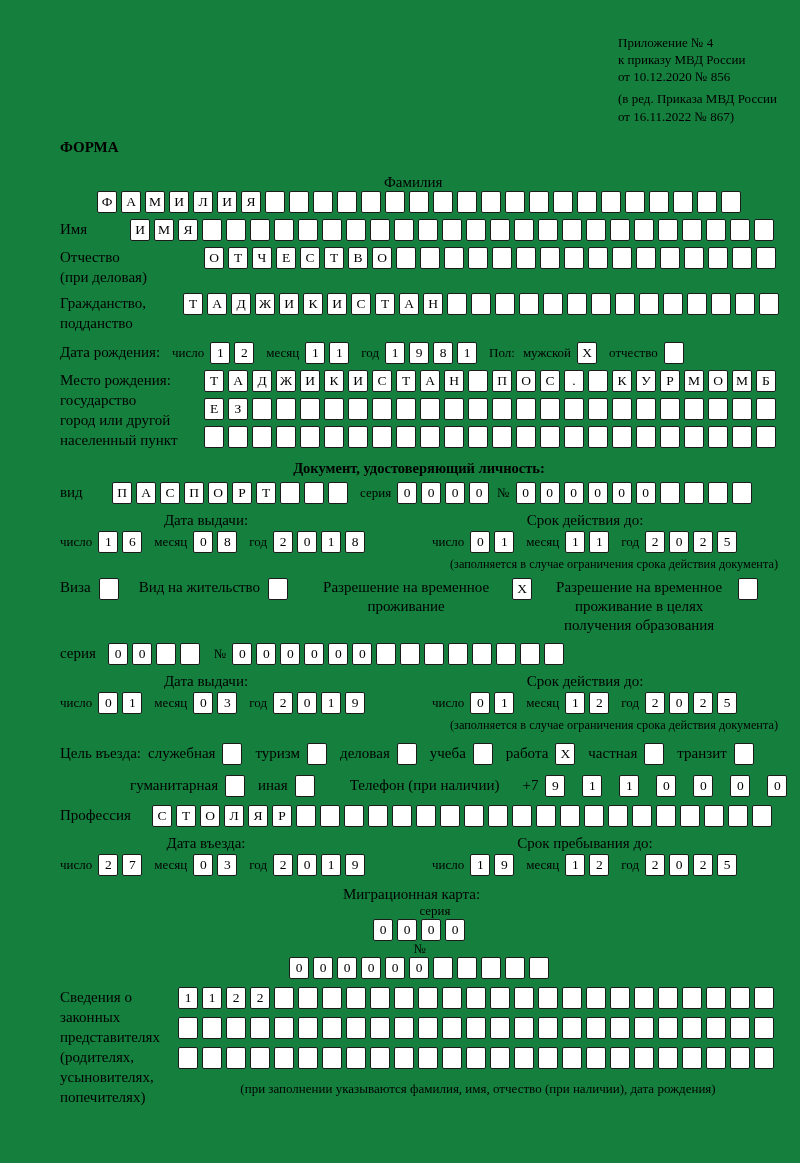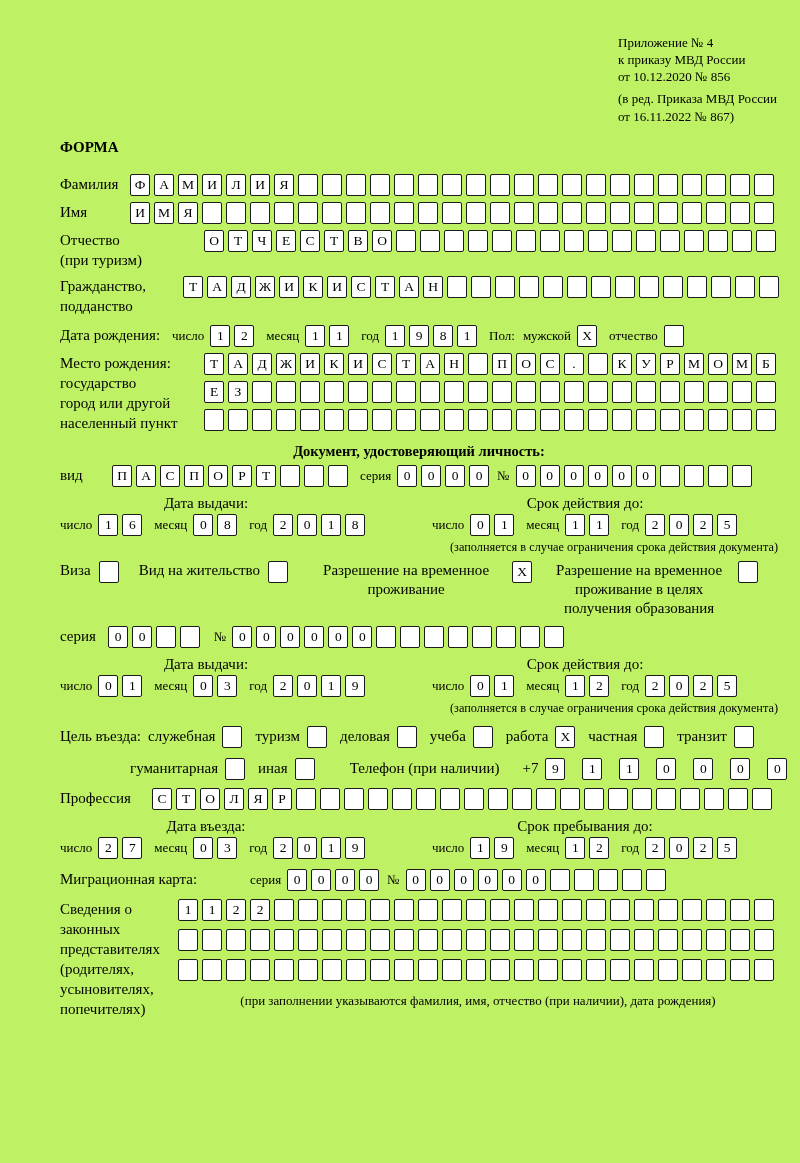--- a/index.html
+++ b/index.html
@@ -1,17 +1,17 @@
 <!DOCTYPE html>
 <html lang="ru"><head>
 <meta charset="utf-8">
 <style>
   html,body{margin:0;padding:0;background:#fff;}
   .page{
-    width:800px;height:1163px;background:#bef264;color:#000;
+    width:800px;height:1163px;background:#15803d;color:#000;
     font-family:"Liberation Serif","DejaVu Serif",serif;
     box-sizing:border-box;padding:34px 22px 0 60px;
     overflow:hidden;position:relative;
   }
   
   .appendix{margin-left:558px;font-size:13px;line-height:1.32;}
   .appendix .rev{margin-top:5px;}
   .forma{ font-weight:bold;font-size:15px;margin-top:14px;padding-right:12px;}
   
   .title{text-align:center;font-weight:bold;font-size:15.5px;line-height:1.5;margin-top:14px;letter-spacing:.2px;}
@@ -70,21 +70,21 @@
     <div>к приказу МВД России</div>
     <div>от 10.12.2020 № 856</div>
     <div class="rev">(в ред. Приказа МВД России</div>
     <div>от 16.11.2022 № 867)</div>
   </div>
 
   <div class="forma">ФОРМА</div>
 
 
 
-  <div class="frow" style="margin-top:18px;">
+  <div class="frow" style="margin-top:18px;flex-direction:column;">
     <span class="lab w70">Фамилия</span>
     <span class="boxes">
         <span class="bx">Ф</span>
         <span class="bx">А</span>
         <span class="bx">М</span>
         <span class="bx">И</span>
         <span class="bx">Л</span>
         <span class="bx">И</span>
         <span class="bx">Я</span>
         <span class="bx"></span>
@@ -139,21 +139,21 @@
         <span class="bx"></span>
         <span class="bx"></span>
         <span class="bx"></span>
         <span class="bx"></span>
       </span>
   </div>
 
   <div class="frow top">
     <span class="lab w144">
       <div>Отчество</div>
-      <div>(при туризм)</div>
+      <div>(при деловая)</div>
     </span>
     <span class="boxes">
         <span class="bx">О</span>
         <span class="bx">Т</span>
         <span class="bx">Ч</span>
         <span class="bx">Е</span>
         <span class="bx">С</span>
         <span class="bx">Т</span>
         <span class="bx">В</span>
         <span class="bx">О</span>
@@ -617,21 +617,21 @@
         <span class="boxes">
             <span class="bx">2</span>
             <span class="bx">0</span>
             <span class="bx">2</span>
             <span class="bx">5</span>
           </span>
       </div>
     </div>
   </div>
 
-  <div class="frow" style="margin-top:10px;">
+  <div class="frow" style="margin-top:10px;flex-direction:column;">
     <span class="lab" style="width:152px;">Миграционная карта:</span>
     <span class="dlab" style="margin-left:38px;">серия</span>
     <span class="boxes">
         <span class="bx">0</span>
         <span class="bx">0</span>
         <span class="bx">0</span>
         <span class="bx">0</span>
       </span>
     <span class="dlab" style="margin-left:8px;">№</span>
     <span class="boxes">

